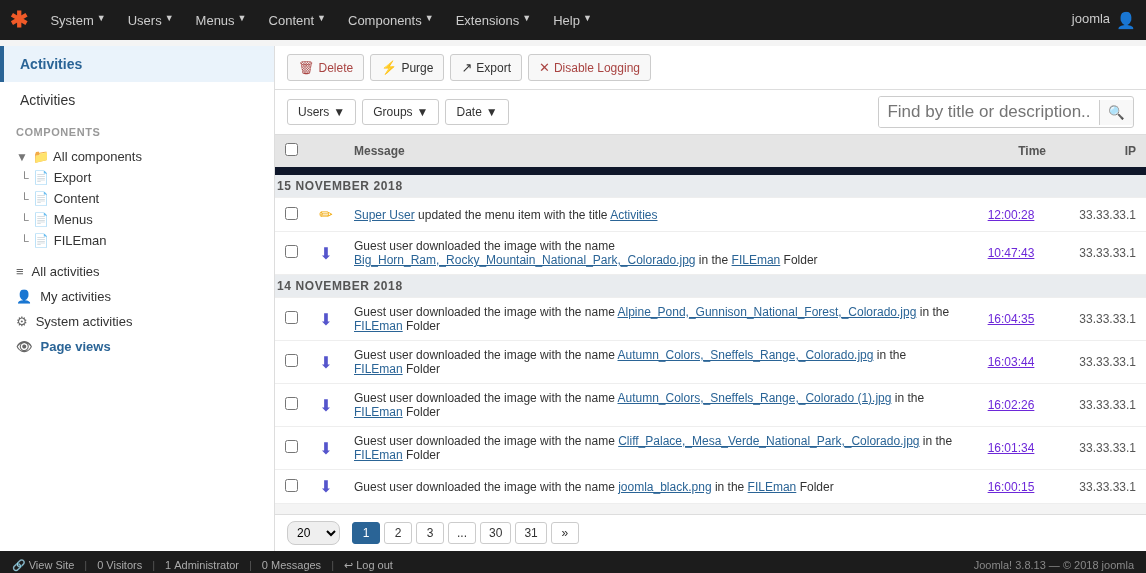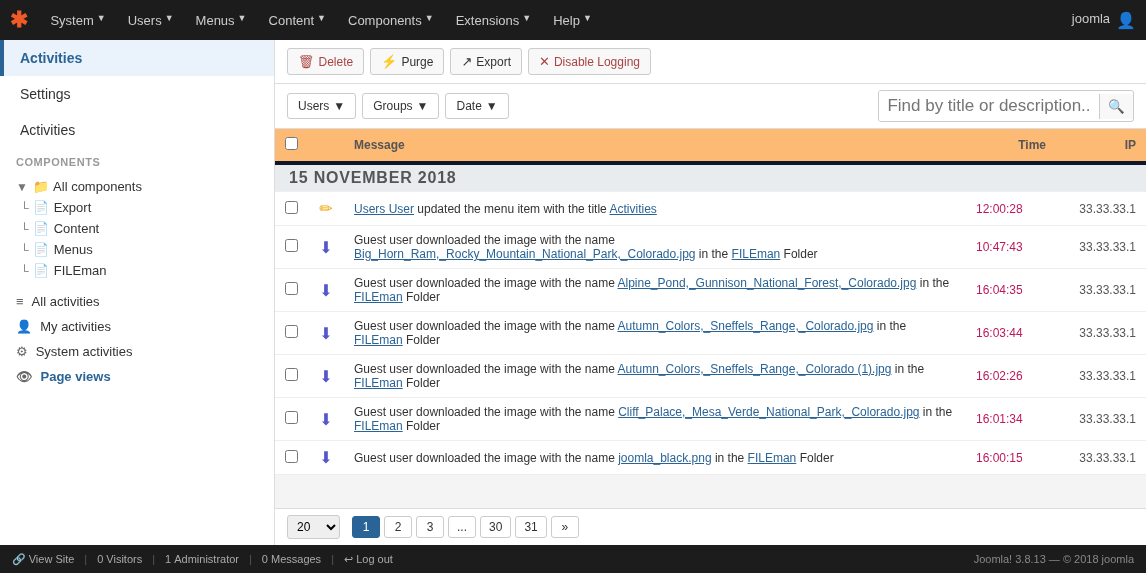--- a/index.html
+++ b/index.html
@@ -24,21 +24,21 @@
       cursor: pointer;
       display: flex;
       align-items: flex-start;
       gap: 3px;
     }
     .navbar-right { display: flex; align-items: flex-start; gap: 6px; }
     .navbar-joomla { color: #ccc; font-size: 13px; }
     .navbar-user { color: #ccc; font-size: 16px; cursor: pointer; }
 
     
-    .layout { display: flex; height: calc(100vh - 40px - 28px); }
+    .layout { display: flex; height: calc(100vh - 40px - 28px); margin-top: 6px; }
 
     
     .sidebar {
       width: 275px;
       min-width: 275px;
       background: #fff;
       border-right: 1px solid #ddd;
       overflow-y: auto;
       display: flex;
       flex-direction: column;
@@ -177,47 +177,47 @@
       flex: 1;
       overflow-y: auto;
       padding: 0;
     }
     table {
       width: 100%;
       border-collapse: collapse;
       background: #fff;
     }
     thead th {
-      background: #fdba74;
-      border-bottom: 4px solid #0f172a;
+      background: #e5e5e5;
+      border-bottom: 8px solid #0f172a;
       padding: 8px 10px;
       text-align: left;
       font-size: 12px;
       color: #555;
       font-weight: bold;
     }
     thead th.check-col { width: 30px; text-align: center; }
     thead th.icon-col { width: 36px; }
     thead th.time-col { width: 90px; text-align: right; }
     thead th.ip-col { width: 90px; text-align: right; }
 
     tbody tr { border-bottom: 1px solid #eee; }
     .date-separator td {
       background: #e9ecef;
-      padding: 4px 14px;
-      font-size: 16px;
+      padding: 4px 2px;
+      font-size: 12px;
       font-weight: bold;
       color: #555;
       text-transform: uppercase;
       letter-spacing: 0.05em;
     }
     td { padding: 7px 10px; font-size: 12px; vertical-align: middle; }
     td.check-col { text-align: center; }
     td.icon-col { text-align: center; }
-    td.time-col { text-align: left; white-space: nowrap; color: #be185d; }
+    td.time-col { text-align: center; white-space: nowrap; color: #6d28d9; text-decoration: underline; }
     td.ip-col { text-align: right; color: #555; }
     .msg-link { color: #2a6496; text-decoration: underline; cursor: pointer; }
     .row-icon { font-size: 16px; color: #666; }
     .row-icon.edit { color: #f0a500; }
     .row-icon.download { color: #5555cc; }
 
     
     .pagination-bar {
       background: #fff;
       border-top: 1px solid #ddd;
@@ -229,21 +229,21 @@
     .page-size-select {
       display: flex;
       align-items: center;
       gap: 4px;
       margin-right: 8px;
     }
     .page-size-select select {
       border: 1px solid #ccc;
       padding: 3px 5px;
       font-size: 12px;
-      border-radius: 3px;
+      border-radius: 8px;
     }
     .page-btn {
       border: 1px solid #ccc;
       background: #fff;
       padding: 3px 8px;
       cursor: pointer;
       font-size: 12px;
       border-radius: 3px;
       color: #333;
       min-width: 28px;
@@ -294,21 +294,20 @@
     <span class="navbar-joomla">joomla</span>
     <span class="navbar-user">👤</span>
   </div>
 </div>
 
 <div class="layout">
 
   <div class="sidebar">
 
     <div class="sidebar-menu-item active">Activities</div>
-    <div class="sidebar-menu-item">Settings</div>
     <div class="sidebar-menu-item">Activities</div>
 
     <div class="sidebar-section-label">COMPONENTS</div>
 
     <div class="sidebar-tree">
 
       <div class="sidebar-tree-item">
         <span class="tree-icon">▼</span>
         <span class="folder-icon">📁</span>
         <span>All components</span>
@@ -411,30 +410,33 @@
           </tr>
         </thead>
         <tbody id="table-body">
 
         <tr class="date-separator">
               <td colspan="5">15 NOVEMBER 2018</td>
             </tr>
             <tr>
               <td class="check-col"><input type="checkbox" style=""></td>
               <td class="icon-col"><span class="row-icon edit">✏</span></td>
-              <td><span class="msg-link">Users User</span><span> updated the menu item with the title </span><span class="msg-link">Activities</span></td>
+              <td><span class="msg-link">Super User</span><span> updated the menu item with the title </span><span class="msg-link">Activities</span></td>
               <td class="time-col">12:00:28</td>
               <td class="ip-col">33.33.33.1</td>
             </tr>
             <tr>
               <td class="check-col"><input type="checkbox" style=""></td>
               <td class="icon-col"><span class="row-icon download">⬇</span></td>
               <td><span>Guest user downloaded the image with the name </span><span class="msg-link">Big_Horn_Ram,_Rocky_Mountain_National_Park,_Colorado.jpg</span><span> in the </span><span class="msg-link">FILEman</span><span> Folder</span></td>
               <td class="time-col">10:47:43</td>
               <td class="ip-col">33.33.33.1</td>
+            </tr>
+            <tr class="date-separator">
+              <td colspan="5">14 NOVEMBER 2018</td>
             </tr>
             <tr>
               <td class="check-col"><input type="checkbox" style=""></td>
               <td class="icon-col"><span class="row-icon download">⬇</span></td>
               <td><span>Guest user downloaded the image with the name </span><span class="msg-link">Alpine_Pond,_Gunnison_National_Forest,_Colorado.jpg</span><span> in the </span><span class="msg-link">FILEman</span><span> Folder</span></td>
               <td class="time-col">16:04:35</td>
               <td class="ip-col">33.33.33.1</td>
             </tr>
             <tr>
               <td class="check-col"><input type="checkbox" style=""></td>

